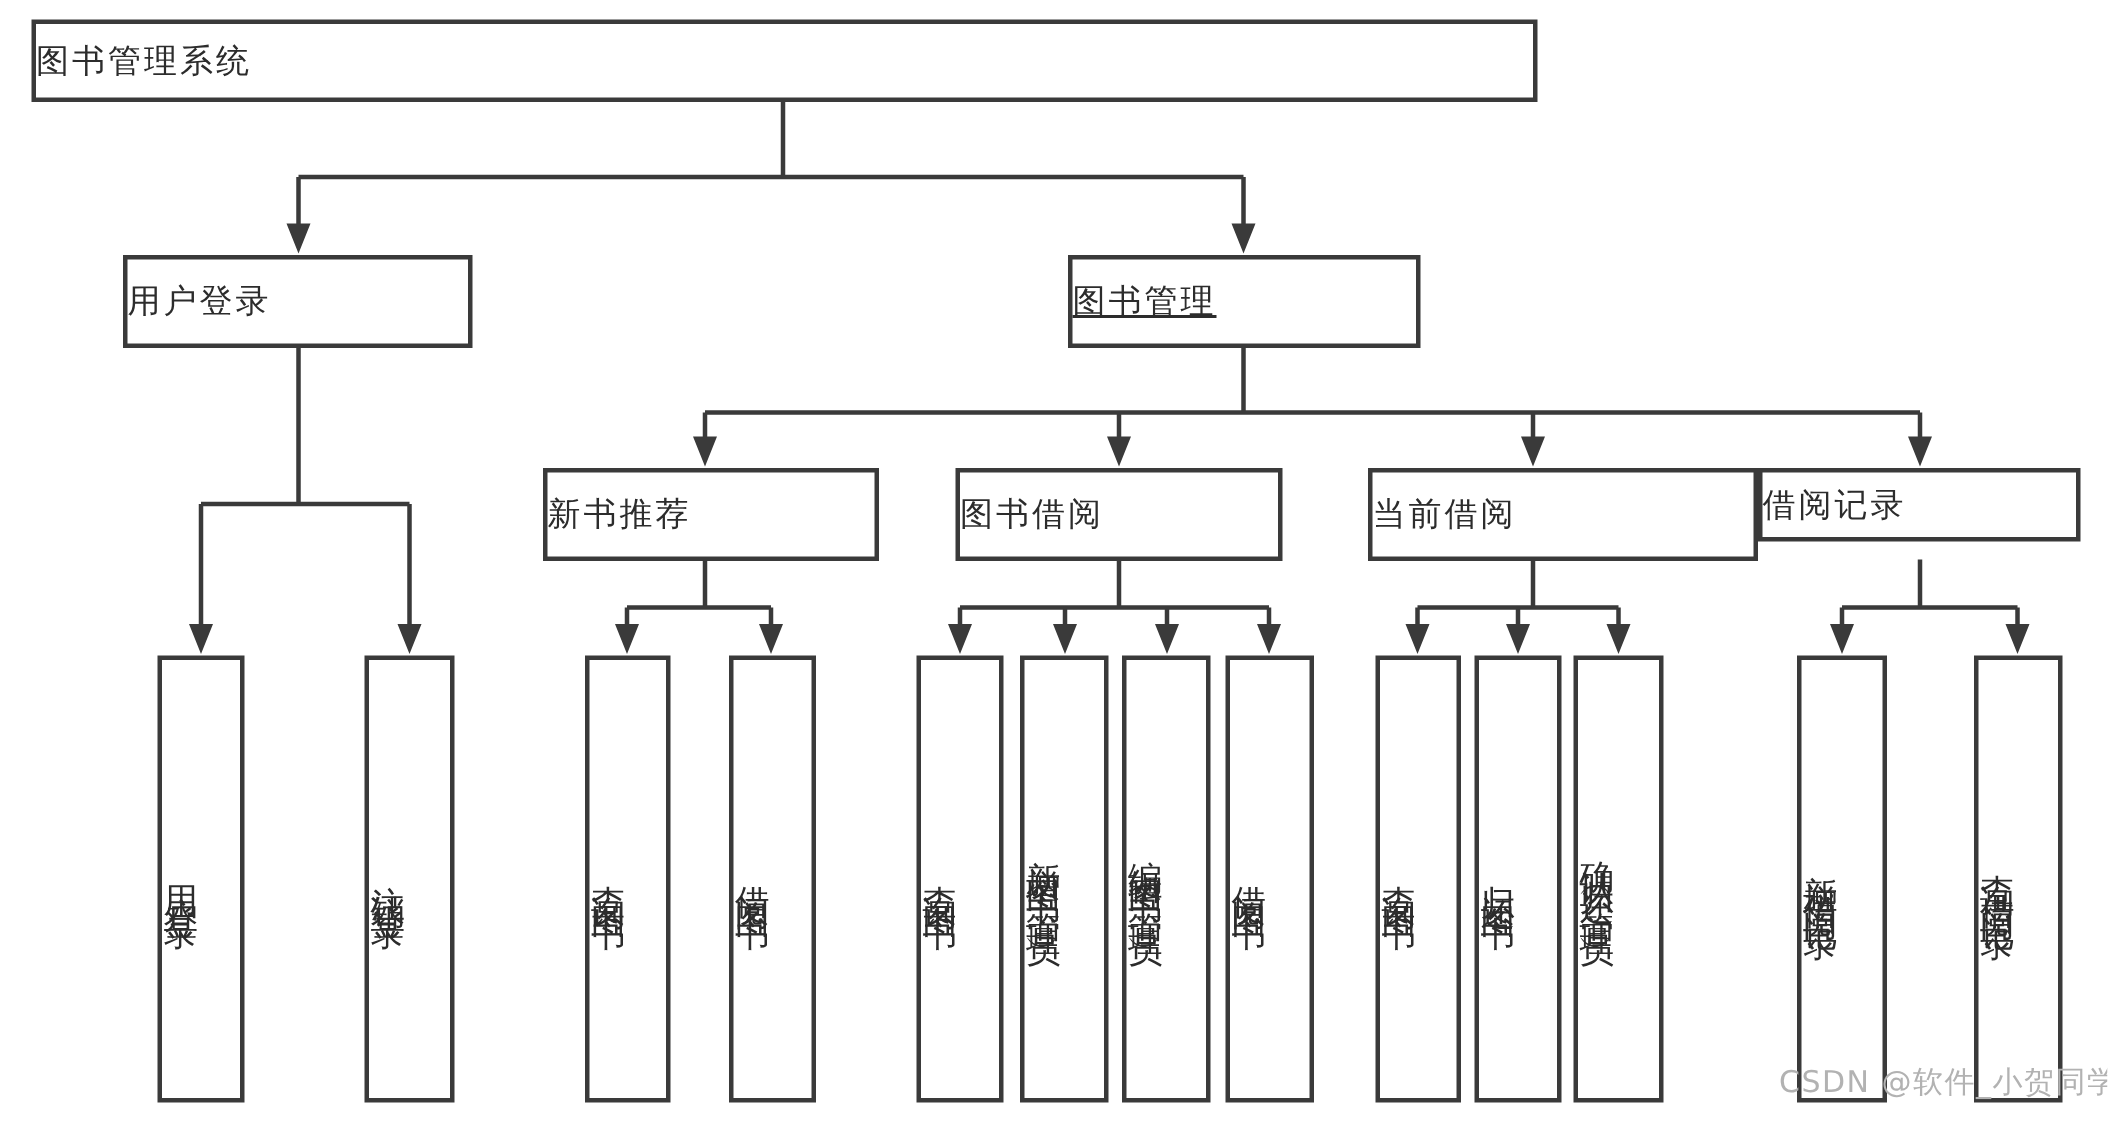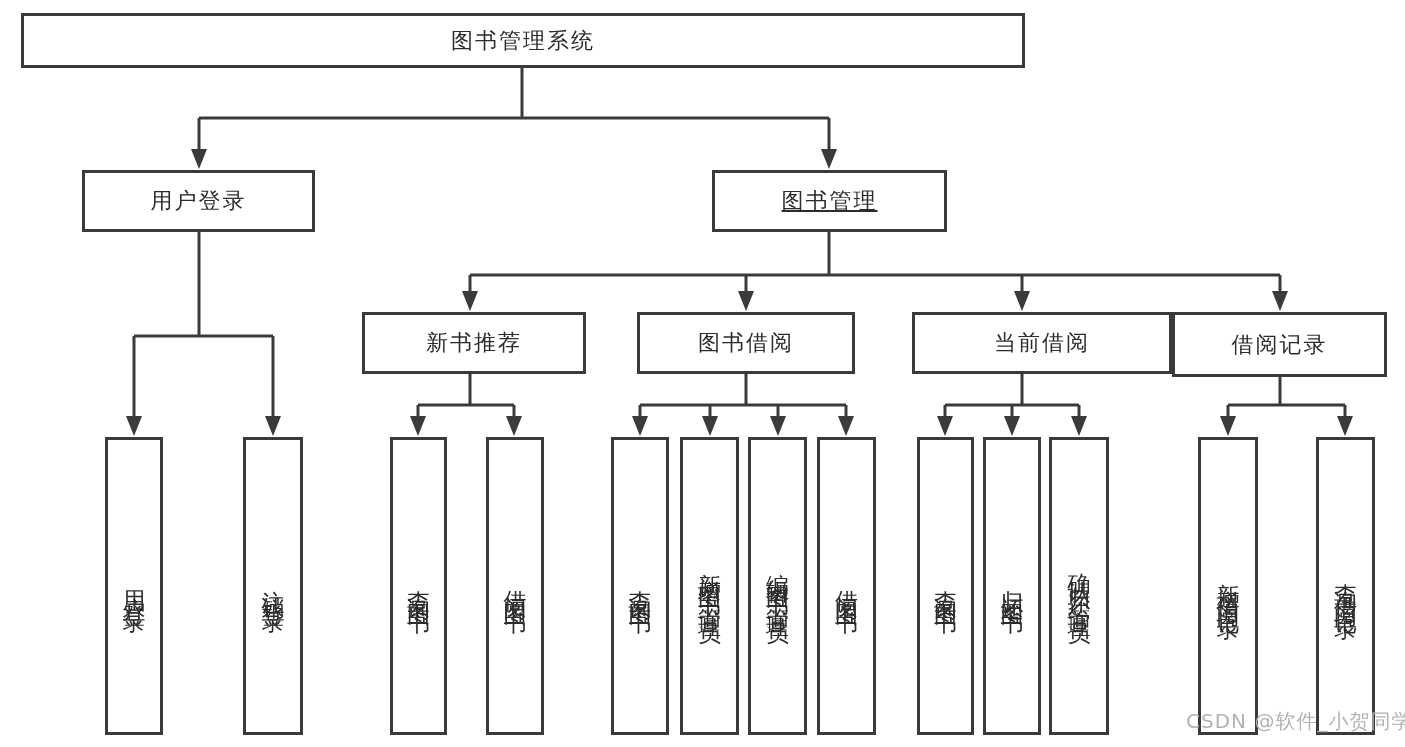--- a/index.html
+++ b/index.html
@@ -17,42 +17,42 @@
     width: 1405px; height: 747px;
     z-index: 1;
   }
   .box {
     position: absolute;
     box-sizing: border-box;
     border: 3px solid #3a3a3a;
     background: #ffffff;
     display: flex;
     align-items: center;
-    justify-content: center;
+    justify-content: flex-start;
     color: #2c2c2c;
     z-index: 2;
   }
   .hbox { font-size: 22px; letter-spacing: 2px; }
   .vbox .vtext {
     writing-mode: vertical-rl;
     text-orientation: mixed;
     font-size: 23px;
     letter-spacing: 7px;
     line-height: 1;
     color: #2c2c2c;
     white-space: nowrap;
   }
   
   #n-root   { left: 21px;   top: 13px;  width: 1004px; height: 55px; }
   #n-login  { left: 82px;   top: 170px; width: 233px;  height: 62px; }
   #n-mgmt   { left: 712px;  top: 170px; width: 235px;  height: 62px; text-decoration: underline; }
   #n-l3-1   { left: 362px;  top: 312px; width: 224px;  height: 62px; }
   #n-l3-2   { left: 637px;  top: 312px; width: 218px;  height: 62px; }
   #n-l3-3   { left: 912px;  top: 312px; width: 260px;  height: 62px; }
-  #n-l3-4   { left: 1172px; top: 312px; width: 215px;  height: 65px; font-family: Liberation Mono, monospace; }
+  #n-l3-4   { left: 1172px; top: 312px; width: 215px;  height: 49px; font-family: Liberation Mono, monospace; }
   .leaf     { top: 437px; height: 298px; }
   #lf-1  { left: 105px;  width: 58px; }
   #lf-2  { left: 243px;  width: 60px; }
   #lf-3  { left: 390px;  width: 57px; }
   #lf-4  { left: 486px;  width: 58px; }
   #lf-5  { left: 611px;  width: 58px; }
   #lf-6  { left: 680px;  width: 59px; }
   #lf-7  { left: 748px;  width: 59px; }
   #lf-8  { left: 817px;  width: 59px; }
   #lf-9  { left: 917px;  width: 57px; }

